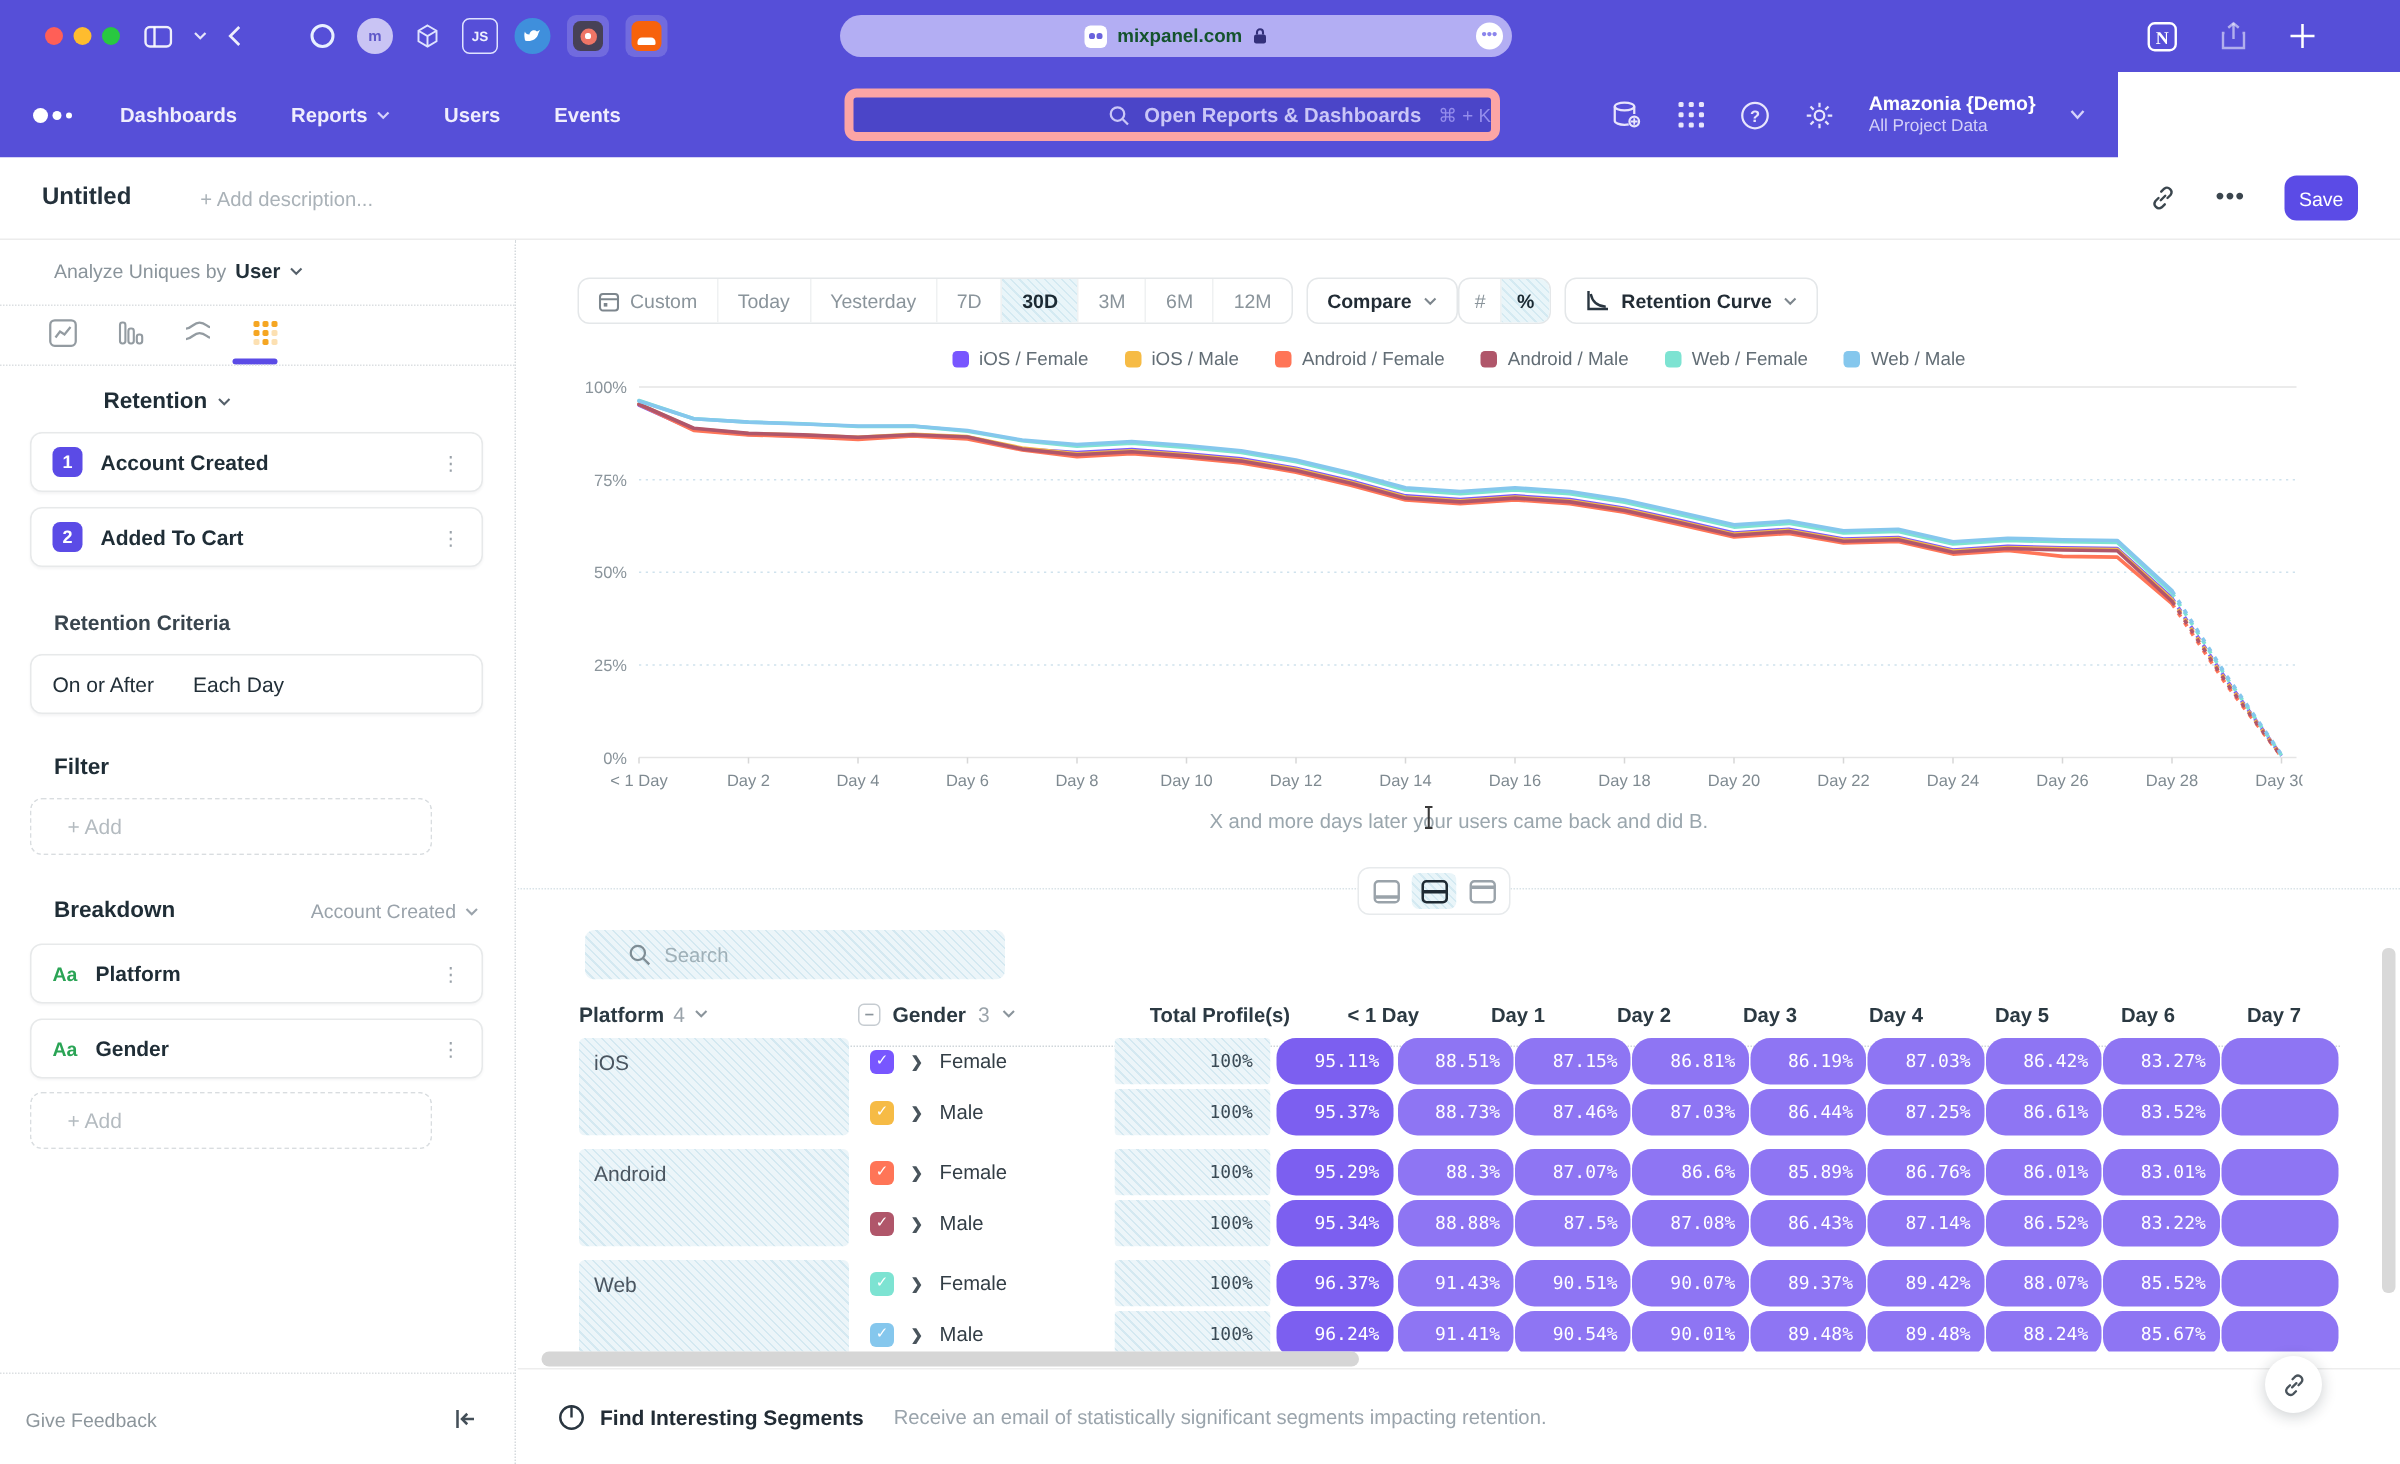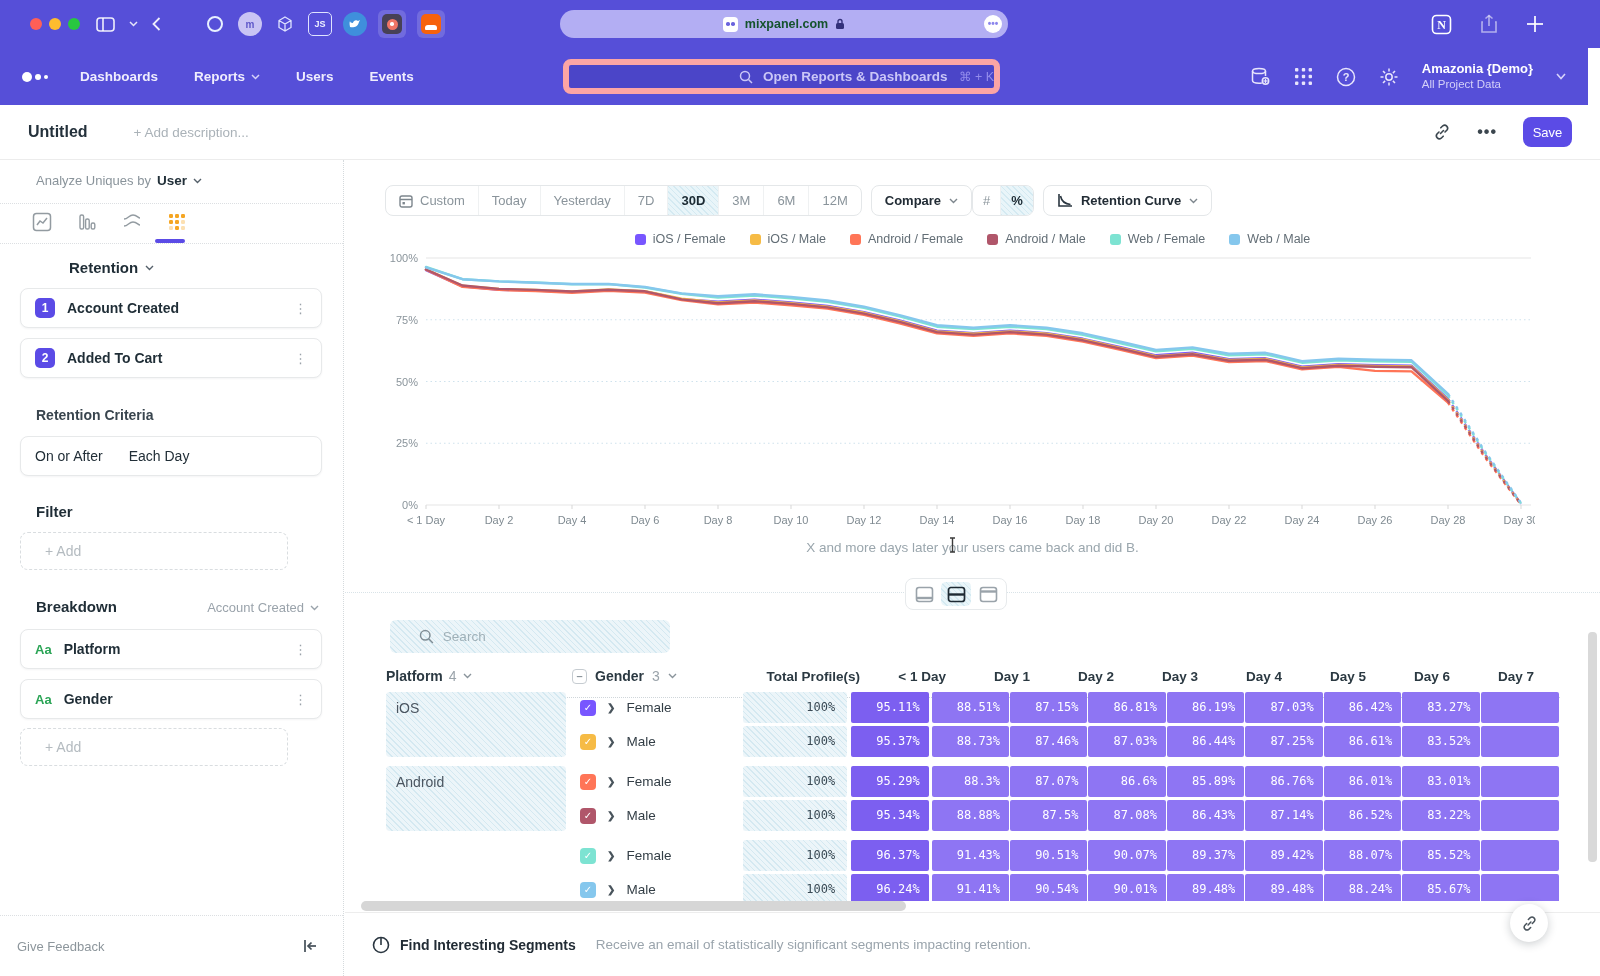--- a/index.html
+++ b/index.html
@@ -15,21 +15,21 @@
   .ext { width:24px; height:24px; border-radius:6px; display:flex; align-items:center; justify-content:center; font-size:10px; }
   .ext.tile { background:rgba(255,255,255,.16); width:28px; height:28px; }
   .urlpill { position:absolute; left:560px; top:10px; width:448px; height:28px; background:#b3aef3; border-radius:14px; display:flex; align-items:center; justify-content:center; gap:7px; }
   .urlpill .fav { width:15px; height:15px; background:#fff; border-radius:4px; display:flex; align-items:center; justify-content:center; gap:1.5px; }
   .urlpill .fav i { width:3.5px; height:3.5px; background:#6a63dd; border-radius:50%; }
   .urltext { font-size:12.5px; font-weight:bold; color:#14532d; }
   .urlmore { position:absolute; right:6px; top:5px; width:18px; height:18px; background:#fff; border-radius:50%; color:#8b85ec; font-size:10px; line-height:17px; text-align:center; font-weight:bold; }
   .chromeright { position:absolute; right:56px; top:0; height:48px; display:flex; align-items:center; gap:28px; }
 
   
-  .nav { position:absolute; left:0; top:48px; width:1588px; height:57px; background:#564fd8; display:flex; align-items:center; }
+  .nav { position:absolute; left:0; top:48px; width:1412px; height:57px; background:#564fd8; display:flex; align-items:center; }
   .mplogo { margin-left:22px; display:flex; align-items:center; gap:3px; }
   .mplogo i { background:#fff; border-radius:50%; }
   .navitems { display:flex; align-items:center; gap:36px; margin-left:32px; }
   .navitem { color:#efedfd; font-size:13.5px; font-weight:600; display:flex; align-items:center; gap:6px; cursor:pointer; }
   .navsearch { position:absolute; left:563px; top:11px; width:437px; height:35px; background:#4b45c8; border:6px solid #fca5a5; border-radius:8px; display:flex; align-items:center; justify-content:flex-end; gap:10px; }
   .navsearch .ph { color:#cac6f7; font-size:13.5px; }
   .navsearch .kbd { color:#948dec; font-size:12.5px; }
   .navright { position:absolute; right:22px; top:0; height:57px; display:flex; align-items:center; gap:23px; }
   .orgblock { text-align:left; line-height:1.25; }
   .orgname { color:#fff; font-size:13px; font-weight:bold; }
@@ -108,21 +108,21 @@
   .groups { position:absolute; top:532px; left:41px; width:1174px; height:209px; overflow:hidden; }
   .tgroup { position:relative; margin-bottom:9px; height:65px; }
   .plat { position:absolute; left:0; top:0; width:180px; height:65px; border-radius:4px; padding:8px 0 0 10px; font-size:14px; color:#4a5560; }
   .rows { margin-left:186px; }
   .trow { display:flex; height:31px; margin-bottom:3px; }
   .gcell { width:184px; display:flex; align-items:center; gap:11px; padding-left:8px; }
   .cb { width:16px; height:16px; border-radius:4px; color:#fff; font-size:10px; line-height:16px; text-align:center; cursor:pointer; }
   .chev { color:#49545c; font-size:10px; font-weight:bold; cursor:pointer; }
   .glabel { font-size:13.5px; color:#333e46; }
   .tcell { width:112px; margin-right:4px; border-radius:3px; text-align:right; padding-right:12px; line-height:31px; font-family:"DejaVu Sans Mono",monospace; font-size:12px; color:#3a4a55; }
-  .vcell { width:83px; margin-right:1px; border-radius:2px; background:#8e75f3; color:#fff; text-align:right; padding-right:9px; line-height:31px; font-family:"DejaVu Sans Mono",monospace; font-size:12px; cursor:pointer; }
+  .vcell { width:83px; margin-right:1px; border-radius:13px; background:#8e75f3; color:#fff; text-align:right; padding-right:9px; line-height:31px; font-family:"DejaVu Sans Mono",monospace; font-size:12px; cursor:pointer; }
   .vcell.first { background:#7c5ff0; margin-right:3px; }
   .vcell.sliver { width:84px; }
 
   .hscroll { position:absolute; top:741px; left:16px; width:545px; height:10px; background:#d6d6d6; border-radius:5px; z-index:5; }
   .bbar { position:absolute; top:752px; left:0; width:100%; height:64px; background:#fff; border-top:1px solid #ededed; display:flex; align-items:center; padding-left:27px; z-index:6; }
   .bbar .t1 { font-size:14px; font-weight:bold; color:#222c35; margin-left:10px; }
   .bbar .t2 { font-size:13.5px; color:#9aa4ac; margin-left:20px; }
 
   .vscroll { position:absolute; left:1588px; top:632px; width:9px; height:230px; background:#d9d9d9; border-radius:4px; z-index:7; }
   .fab { position:absolute; left:1510px; top:904px; width:38px; height:38px; border-radius:50%; background:#fff; box-shadow:0 2px 10px rgba(20,30,40,.22); display:flex; align-items:center; justify-content:center; z-index:9; cursor:pointer; }
@@ -669,20 +669,21 @@
               <div class="vcell">87.08%</div>
               <div class="vcell">86.43%</div>
               <div class="vcell">87.14%</div>
               <div class="vcell">86.52%</div>
               <div class="vcell">83.22%</div>
               <div class="vcell sliver"></div>
             </div>
           </div>
         </div>
         <div class="tgroup">
+          <div class="plat hatch">Web</div>
           <div class="rows">
             <div class="trow">
               <div class="gcell">
                 <span class="cb" style="background:#7de3d2">✓</span>
       <span class="chev">❯</span>
       <span class="glabel">Female</span>
               </div>
               <div class="tcell hatch">100%</div>
               <div class="vcell first">96.37%</div>
               <div class="vcell">91.43%</div>

